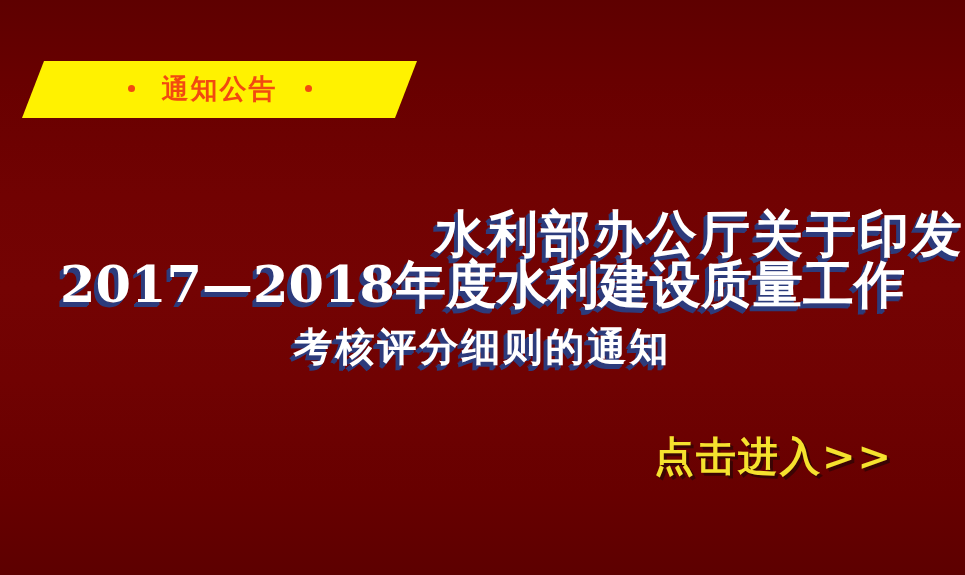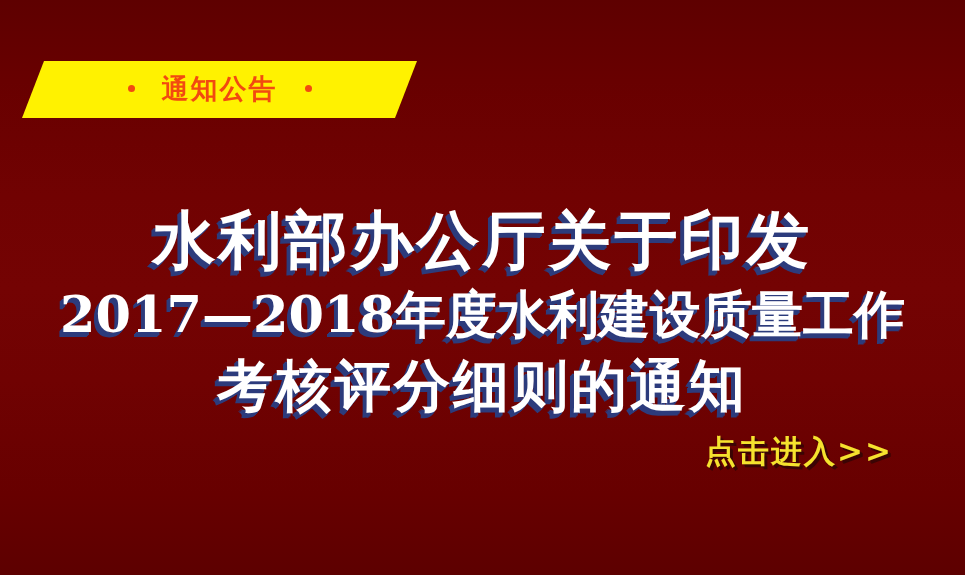--- a/index.html
+++ b/index.html
@@ -89,48 +89,48 @@
     font-weight:bold;
     line-height:1.00;
     white-space:nowrap;
     text-shadow:
       -4px 5px 0 #2C3B7C,
       -3px 4px 0 #2C3B7C,
       -2px 3px 0 #32417F;
   }
   .hl-1 {
     font-family:"DejaVu Serif", serif;
-    font-size:63px;
+    font-size:50px;
     letter-spacing:3px;
-    margin-bottom:17px;
+    text-align:right;
   }
   .hl-2 {
     font-family:"DejaVu Serif", serif;
     font-size:51px;
     letter-spacing:0px;
     margin-bottom:17px;
     text-align:center;
   }
   .hl-3 {
     font-family:"DejaVu Serif", serif;
-    font-size:56px;
+    font-size:39px;
     letter-spacing:3px;
   }
 
   
   .cta-row {
     position:absolute;
     right:72px;
     top:436px;
     display:flex;
     align-items:baseline;
   }
   .cta-link {
     font-family:"DejaVu Serif", serif;
-    font-size:31px;
+    font-size:40px;
     font-weight:bold;
     color:#F5E22E;
     letter-spacing:2px;
     line-height:1;
     white-space:nowrap;
     text-shadow:3px 3px 0 #3A0404, 2px 2px 0 #450808;
     cursor:pointer;
   }
 </style>
 </head>

